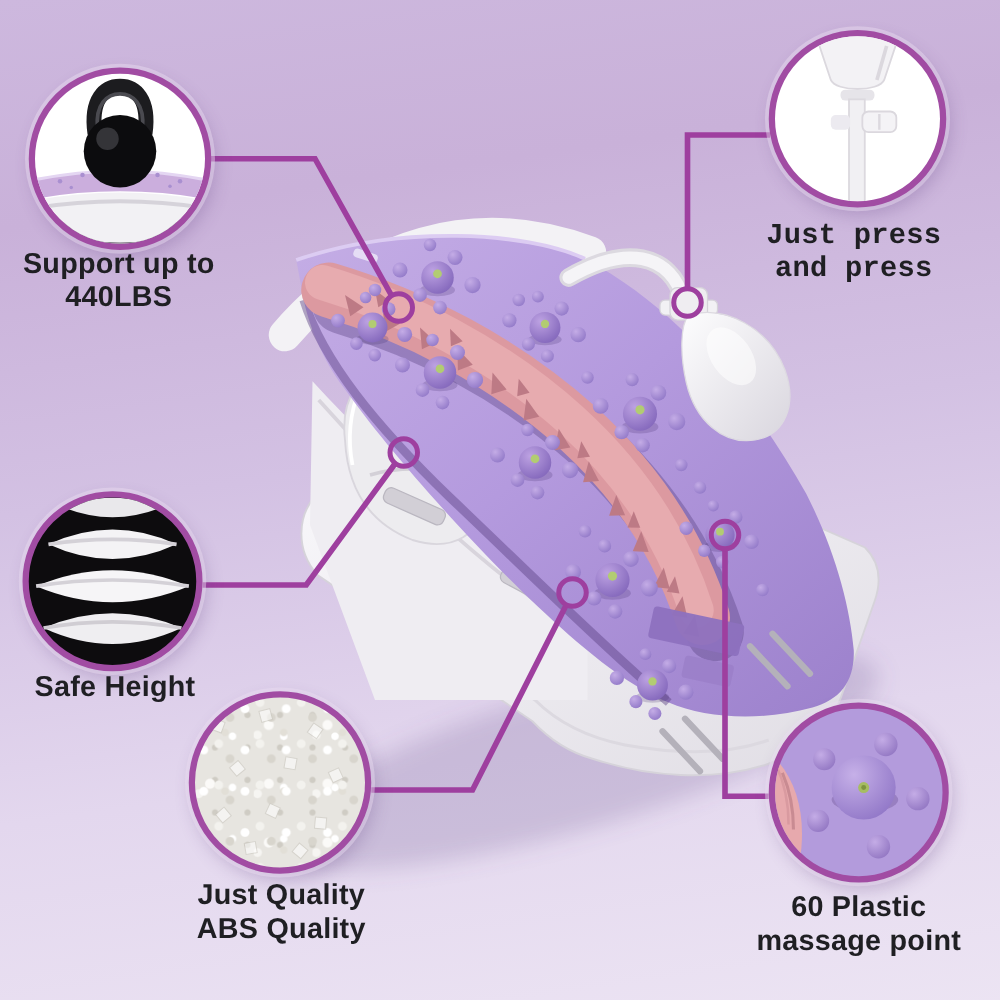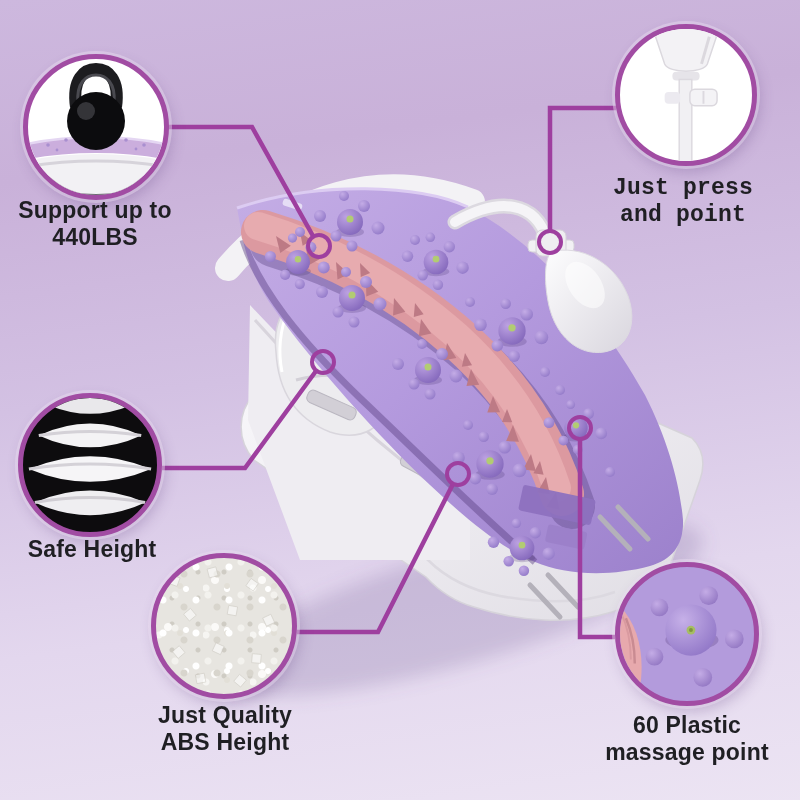--- a/index.html
+++ b/index.html
@@ -305,27 +305,27 @@
       </defs>
     </svg>
   </div>
 
   <div class="label" style="left:-20px;top:197px;">
     <span>Support up to</span>
     <span>440LBS</span>
   </div>
   <div class="label" style="left:568px;top:175px;font-family:Liberation Mono, monospace;">
     <span>Just press</span>
-    <span>and point</span>
+    <span>and press</span>
   </div>
   <div class="label" style="left:-23px;top:536px;">
     <span>Safe Height</span>
   </div>
   <div class="label" style="left:110px;top:702px;">
     <span>Just Quality</span>
-    <span>ABS Height</span>
+    <span>ABS Quality</span>
   </div>
   <div class="label" style="left:572px;top:712px;">
     <span>60 Plastic</span>
     <span>massage point</span>
   </div>
 
 </div>
 
 </body></html>

